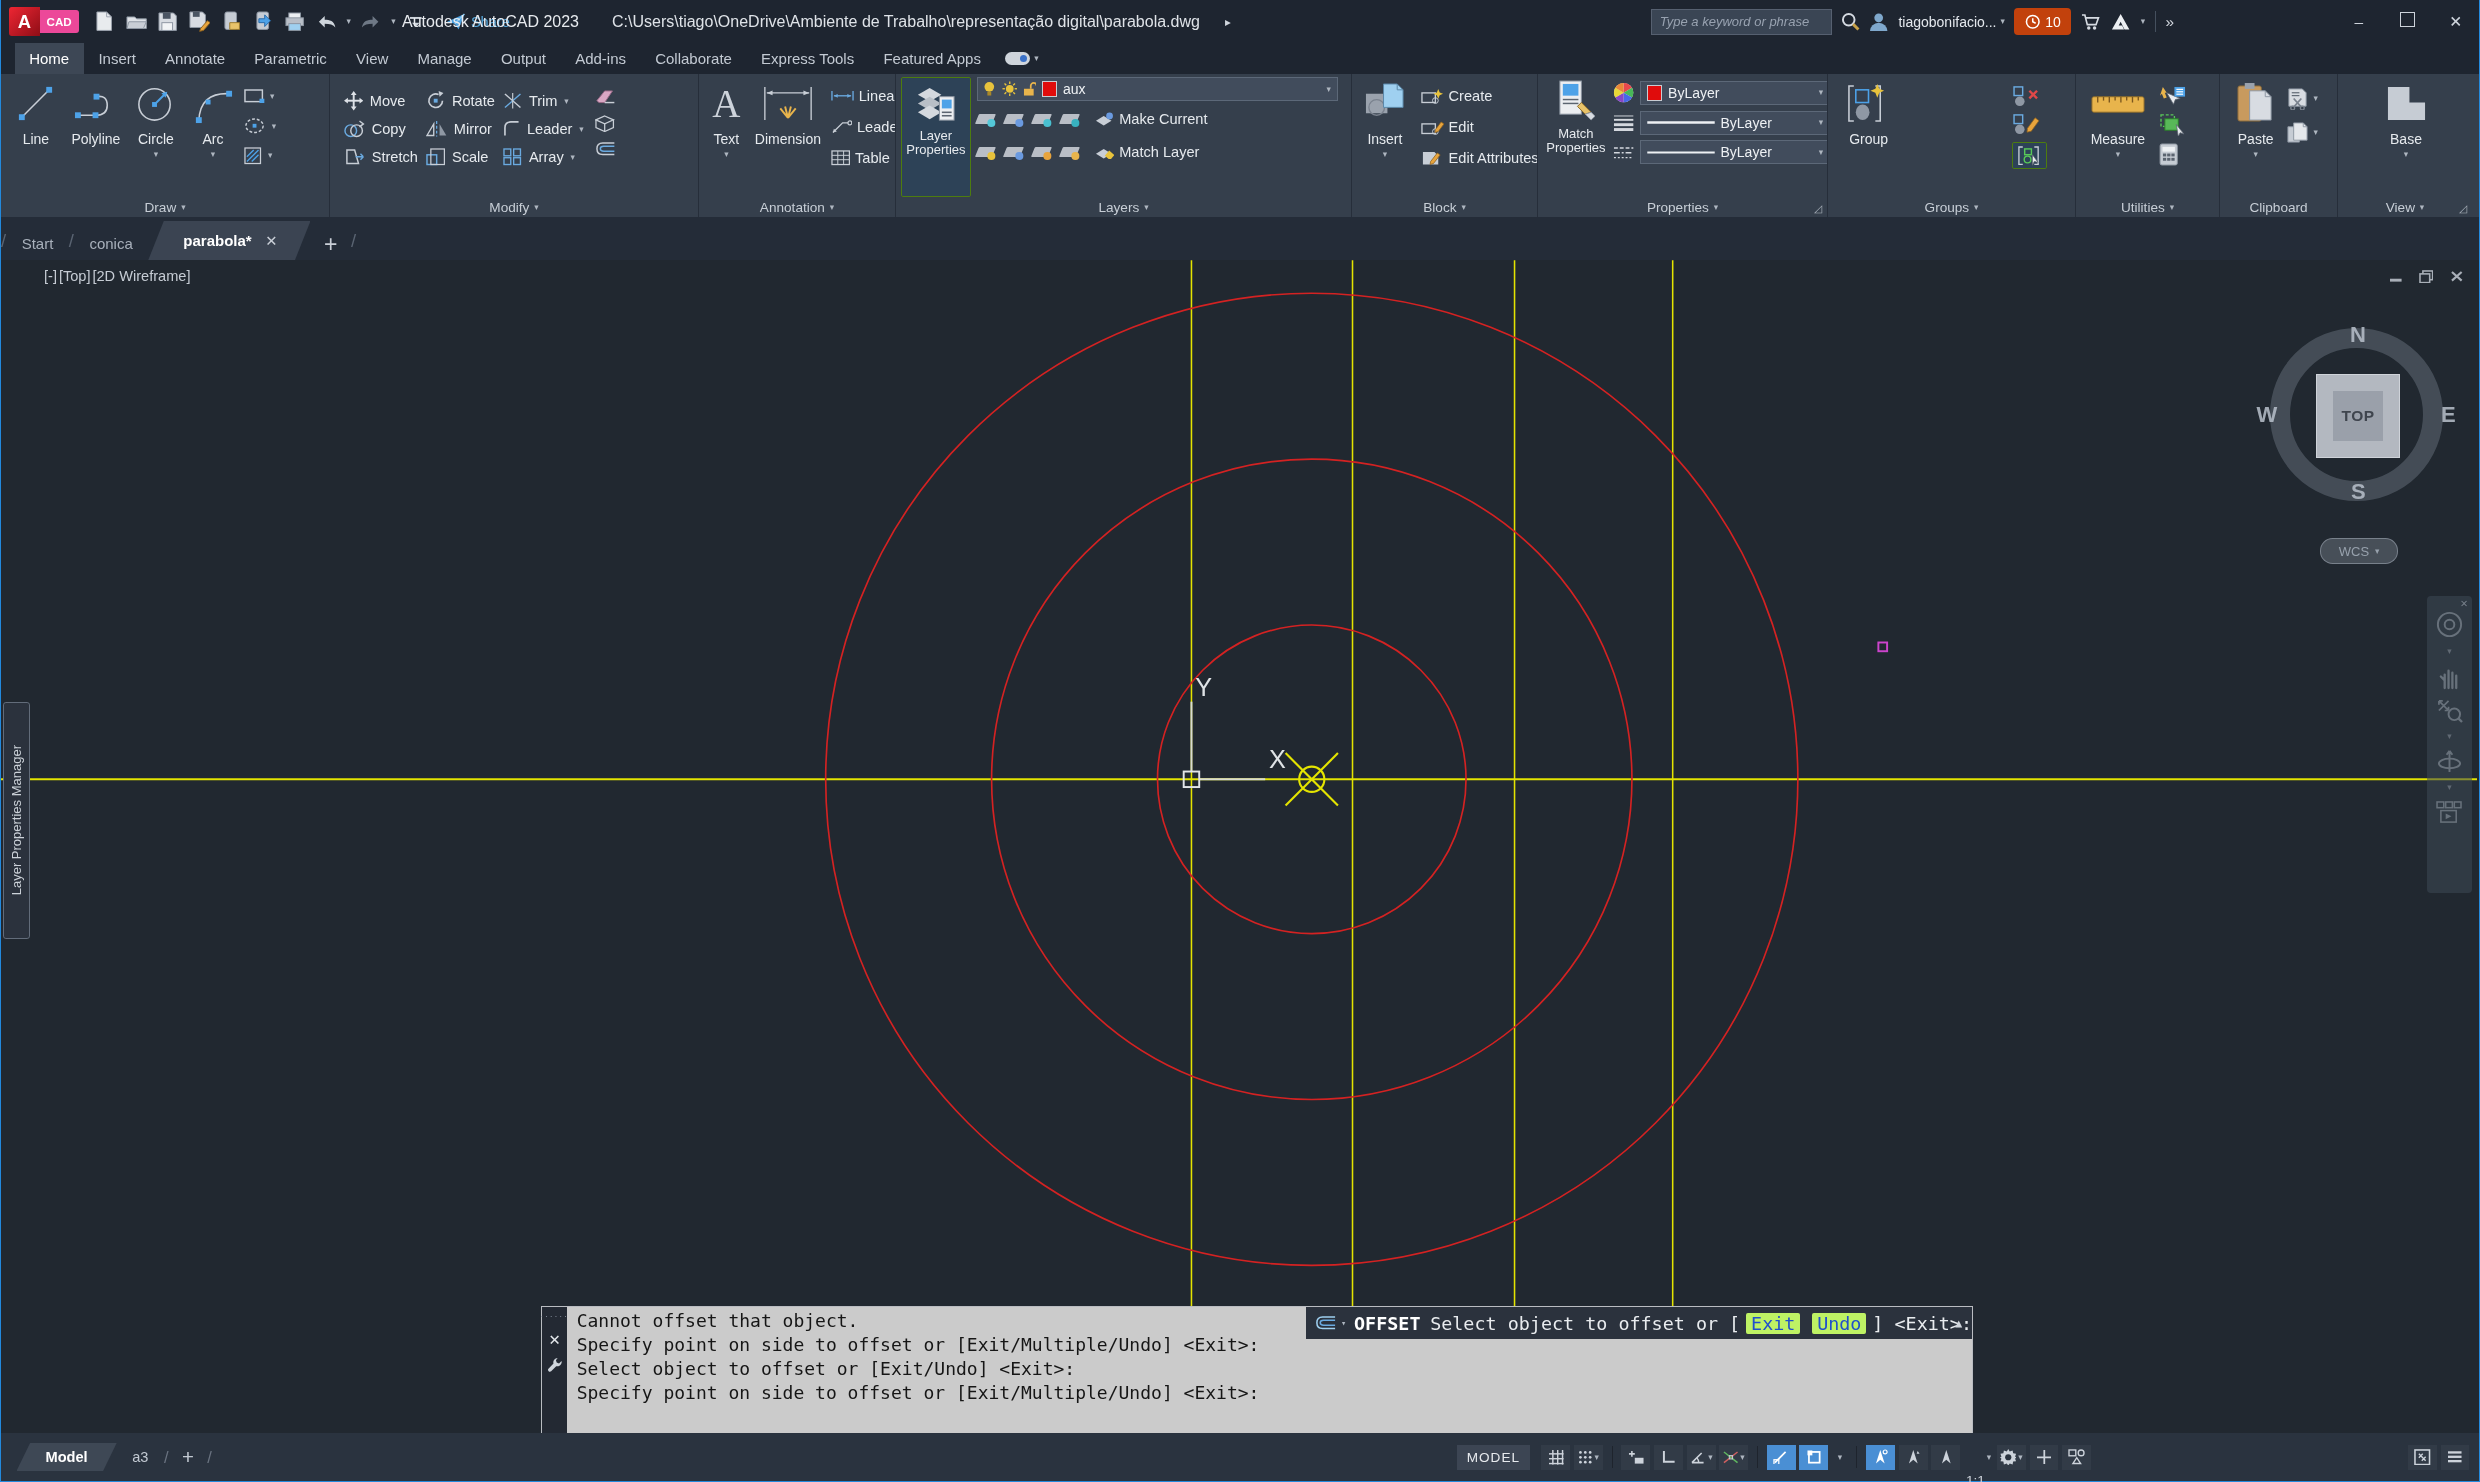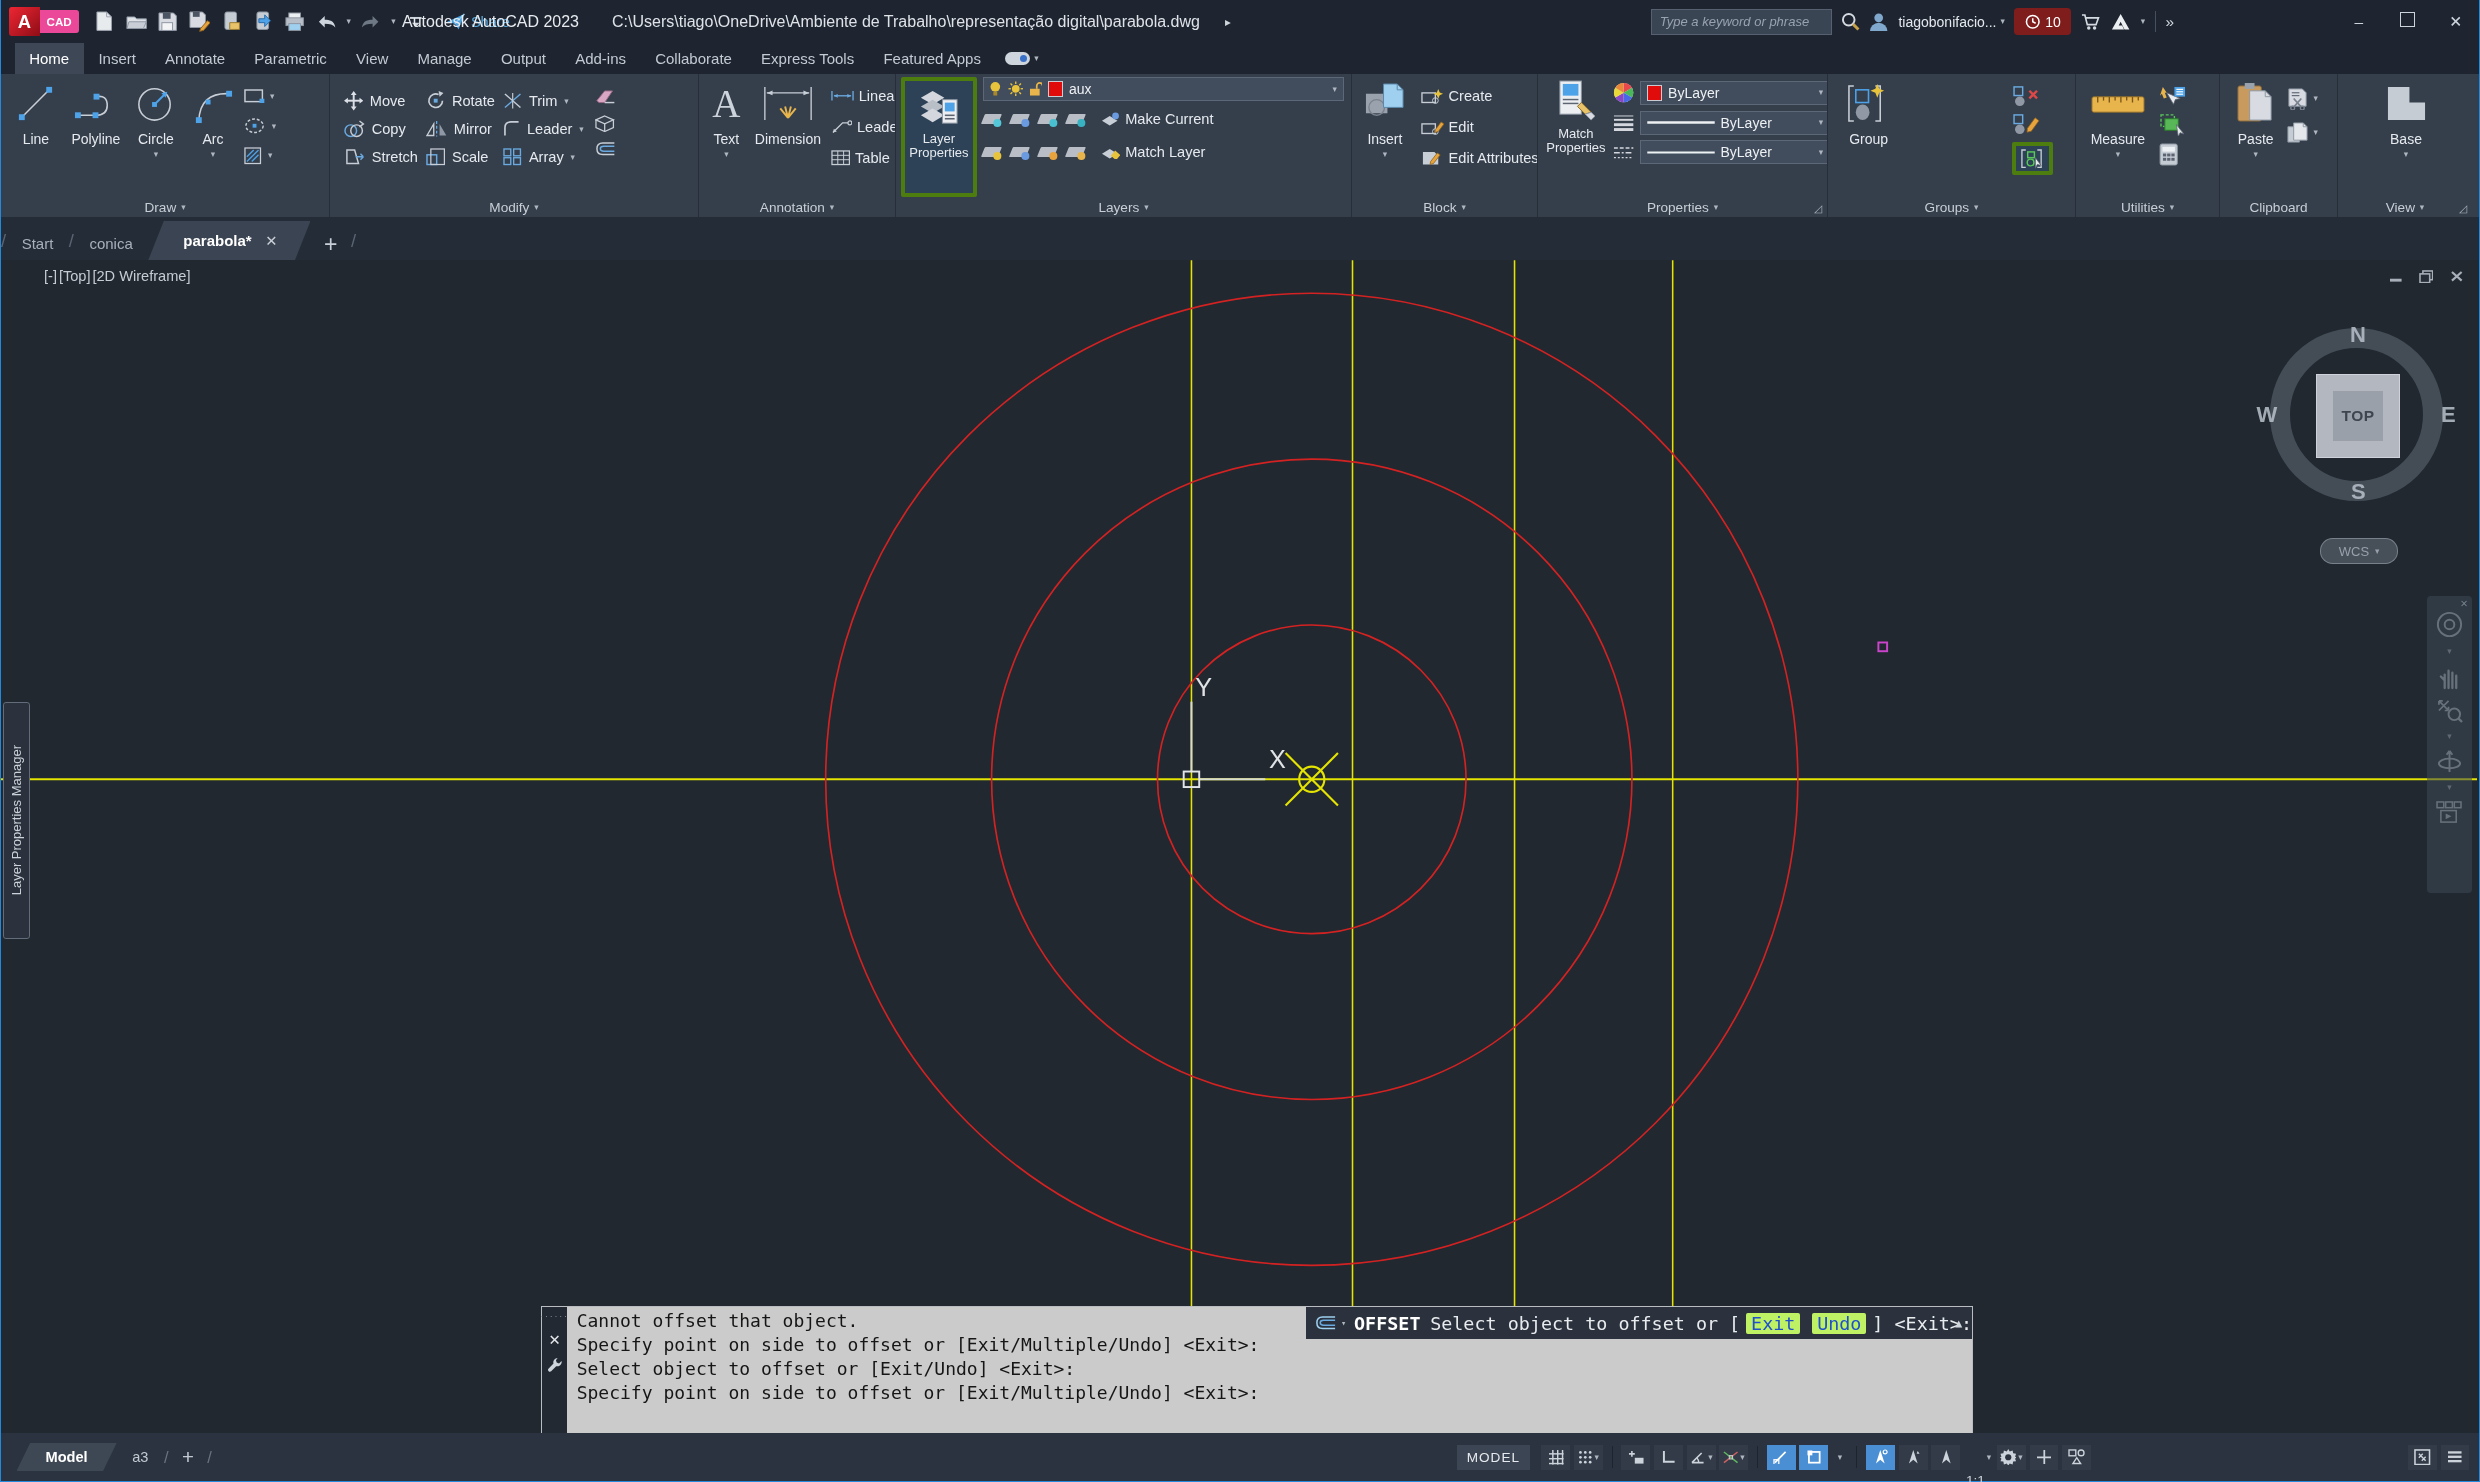--- a/index.html
+++ b/index.html
@@ -13,21 +13,21 @@
   .logo-cad{height:23px;background:#ec4899;color:#fff;font-weight:bold;font-size:11.6px;display:flex;align-items:center;padding:0 6.8px;border-radius:0 2.9px 2.9px 0;}
   .qat-ic{width:23px;height:25px;display:flex;align-items:center;justify-content:center;}
   .caret{color:#aeb6c0;font-size:8.7px;line-height:1;}
   .share{display:flex;align-items:center;gap:5.8px;color:#57a9dd;font-size:14.6px;margin-left:9.7px;}
   .tb-title{position:absolute;left:401px;top:0;height:43px;display:flex;align-items:center;gap:33px;color:#e8ebef;font-size:16px;white-space:nowrap;}
   .tb-path{color:#dfe3e8;}
   .tb-expand{color:#cfd5dc;font-size:11.6px;margin-left:-7.8px;}
   .tb-right{position:absolute;left:1650px;top:0;height:43px;display:flex;align-items:center;gap:9.7px;}
   .searchbox{width:163px;height:24px;background:#3a4554;border:1px solid #566070;color:#98a2b0;font-style:italic;font-size:13px;display:flex;align-items:center;padding:0 7.8px;}
   .uname{color:#e4e8ed;font-size:14px;display:flex;align-items:center;gap:3.9px;}
-  .badge{height:27px;min-width:45px;background:#7f1d1d;border-radius:3.9px;color:#fff;display:flex;align-items:center;justify-content:center;gap:4.9px;font-size:14px;padding:0 5.8px;}
+  .badge{height:27px;min-width:45px;background:#c2410c;border-radius:3.9px;color:#fff;display:flex;align-items:center;justify-content:center;gap:4.9px;font-size:14px;padding:0 5.8px;}
   .tb-divider{width:1px;height:21.3px;background:#45505e;}
   .chev{color:#d2d7de;font-size:15.5px;}
   .winbtns{position:absolute;right:13.6px;top:0;height:43px;display:flex;align-items:center;gap:29px;color:#cdd3db;}
   .wb{font-size:15.5px;width:19.4px;text-align:center;}
   .wb-box{width:12.6px;height:12.6px;border:1.9px solid #cdd3db;display:inline-block;}
   
   .ribbontabs{position:absolute;top:43px;left:0;right:0;height:31px;background:#1e2530;display:flex;align-items:stretch;padding-left:13.6px;}
   .rtab{padding:0 14.6px;display:flex;align-items:center;color:#c3cad3;font-size:15px;cursor:default;}
   .rtab.active{background:#3d4755;color:#ffffff;}
   .rtab-toggle{display:flex;align-items:center;gap:3.9px;margin-left:9.7px;}
@@ -39,21 +39,21 @@
   .pbody{flex:1;display:flex;padding:2.9px 2.9px 0 4.9px;overflow:hidden;}
   .ptitle{height:21.3px;display:flex;align-items:center;justify-content:center;gap:4.9px;color:#c7ced6;font-size:13.6px;}
   .bigbtn{width:60px;display:flex;flex-direction:column;align-items:center;color:#e6eaee;font-size:14px;flex:none;}
   .bigbtn .ic{height:54px;display:flex;align-items:center;justify-content:center;}
   .bigbtn .bl{line-height:16.5px;text-align:center;}
   .bigbtn .caret{margin-top:2.9px;}
   .smallcol{display:flex;flex-direction:column;justify-content:flex-start;gap:6.8px;padding-top:7.8px;margin-left:3.9px;}
   .srow{display:flex;align-items:center;gap:4.9px;height:23px;color:#e6eaee;font-size:14.6px;white-space:nowrap;}
   .txtcol{display:flex;flex-direction:column;gap:3px;padding-top:11.6px;margin-right:7.8px;}
   .rowbtn{display:flex;align-items:center;gap:6.8px;height:25px;color:#e6eaee;font-size:14.6px;white-space:nowrap;}
-  .sel{border:4px solid #4d7c0f;background:#2d4257;border-radius:1.9px;}
+  .sel{border:1px solid #4d7c0f;background:#2d4257;border-radius:1.9px;}
   .combo{height:24px;background:#414c5c;border:1px solid #5c6878;display:flex;align-items:center;gap:5.8px;padding:0 5.8px;color:#eef1f4;font-size:14px;}
   .combo .cc{margin-left:auto;}
   .swatch-red{width:13.6px;height:13.6px;background:#e00c0c;border:1px solid #c8ccd2;flex:none;}
   .lpar{width:16.5px;height:9.7px;background:#b9bec6;transform:skewX(-22deg);border-radius:1px;position:relative;flex:none;}
   .lpar i{position:absolute;right:-2.9px;bottom:-2.9px;width:7.8px;height:7.8px;border-radius:50%;transform:skewX(22deg);}
   .launcher{position:absolute;right:4.9px;bottom:2.9px;color:#aab2bc;font-size:10.7px;}
   
   .filetabs{position:absolute;top:217px;left:0;right:0;height:43px;background:#242c38;display:flex;align-items:flex-end;}
   .ft{height:33px;display:flex;align-items:center;color:#a8b0bb;font-size:15px;padding:0 15.5px;}
   .ft.active{background:#3b4452;color:#fff;font-weight:bold;clip-path:polygon(15.5px 0,100% 0,calc(100% - 15.5px) 100%,0 100%);padding:0 33px 0 35px;gap:13.6px;height:39px;}

